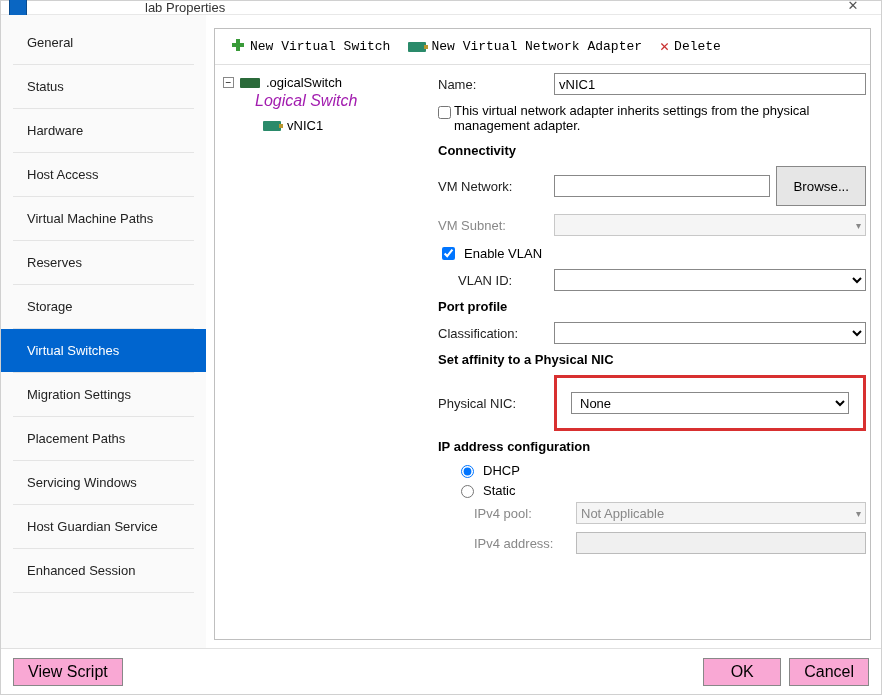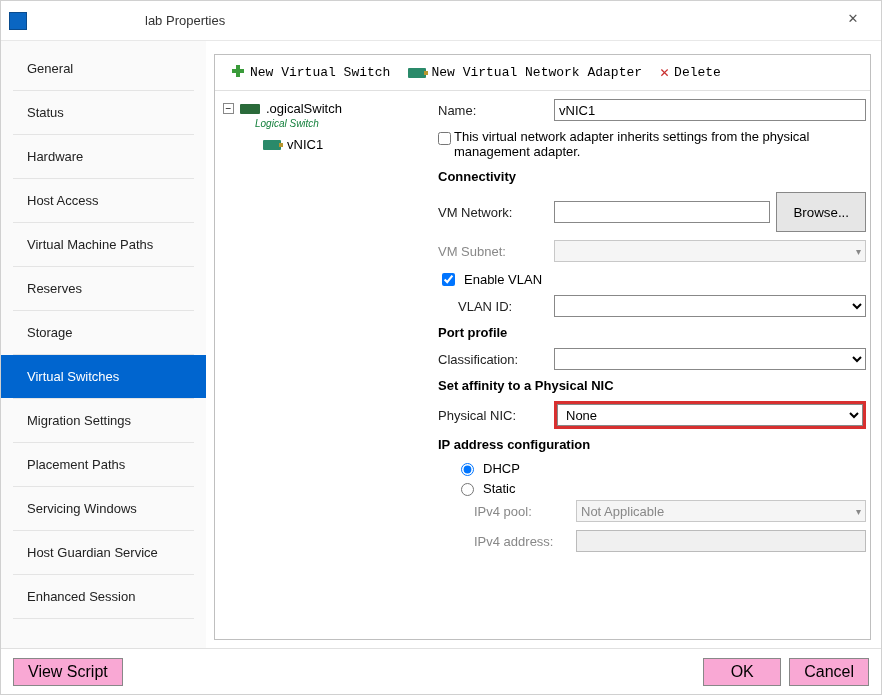--- a/index.html
+++ b/index.html
@@ -14,21 +14,21 @@
       overflow: hidden;
     }
     .window {
       width: 100%;
       height: 100%;
       display: flex;
       flex-direction: column;
       border: 1px solid #d0d0d0;
     }
     .titlebar {
-      height: 40px;
+      height: 14px;
       display: flex;
       align-items: center;
       padding: 0 8px;
       background: #fff;
       border-bottom: 1px solid #e8e8e8;
     }
     .titlebar-icon {
       width: 18px;
       height: 18px;
       background: #0a66c2;
@@ -132,23 +132,23 @@
       overflow-y: auto;
     }
     .tree-row {
       display: flex;
       align-items: center;
       gap: 6px;
       padding: 2px 2px;
     }
     .tree-sub {
       padding-left: 34px;
-      color: #15803d;
+      color: #a21caf;
       font-style: italic;
-      font-size: 10px;
+      font-size: 16px;
     }
     .tree-child { padding-left: 42px; display:flex; align-items:center; gap:6px; padding-top:8px;}
     .toggle-sq { width:11px; height:11px; border:1px solid #888; display:flex; align-items:center; justify-content:center; font-size:10px; line-height:1; cursor:pointer; }
     .nic-small { width:20px; height:10px; background:#2a6a3a; border-radius:1px; position:relative; }
     .form-pane {
       flex: 1;
       padding: 8px 4px 8px 8px;
       overflow-y: auto;
     }
     .form-pane::-webkit-scrollbar { width: 17px; }
@@ -174,21 +174,21 @@
     .checkbox-row .chk { margin-top:3px; }
     .section-h { font-weight:bold; margin: 6px 0 8px 0; }
     .browse-btn {
       padding: 2px 16px;
       background:#e6e6e6;
       border:1px solid #888;
       cursor:pointer;
       height:40px;
     }
     .radio-row { display:flex; align-items:center; gap:6px; margin:4px 0 4px 18px; }
-    .highlight-box { border: 3px solid #d83030; padding: 0; }
+    .highlight-box { border: 3px solid #d83030; padding: 14px; }
     .footer {
       height: 46px;
       border-top: 1px solid #e0e0e0;
       display: flex;
       align-items: center;
       padding: 0 12px;
       gap: 8px;
     }
     .footer-spacer { flex:1; }
     .btn {

